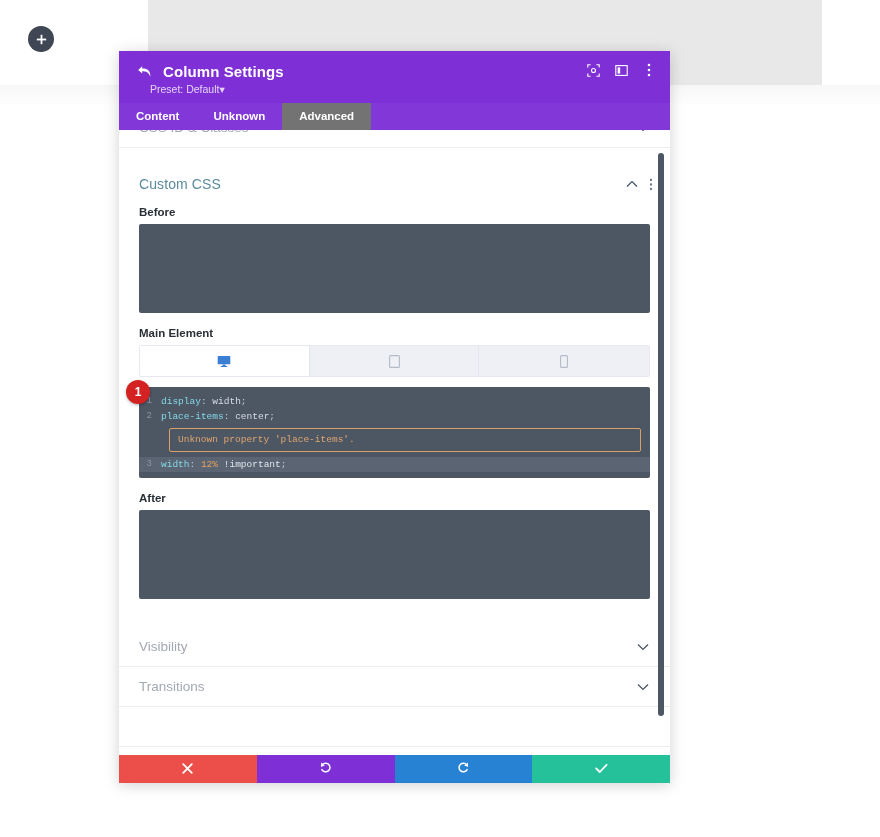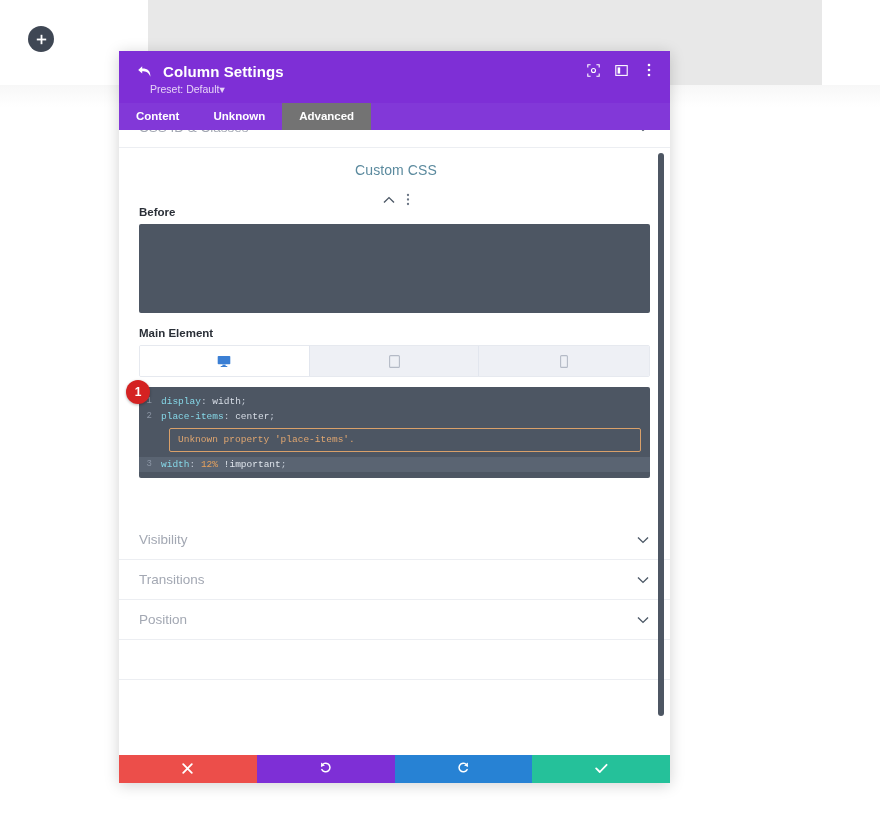--- a/index.html
+++ b/index.html
@@ -178,21 +178,20 @@
     align-items: center;
   }
 
   .custom-css-head {
     height: 44px;
     display: flex;
     align-items: center;
     justify-content: space-between;
     padding: 0 17px 0 20px;
     cursor: pointer;
-    flex-direction: column;
   }
   .custom-css-head .sect-title {
     font-size: 14px;
     color: #5b8a9e;
     letter-spacing: 0.1px;
   }
   .cch-right {
     display: flex;
     align-items: center;
     gap: 11px;
@@ -501,20 +500,24 @@
             <div class="code-line hl">
               <span class="ln">3</span>
               <span class="code-txt"><span class="tok-prop">width</span><span class="tok-punc">: </span><span class="tok-num">12%</span><span class="tok-bang"> !important</span><span class="tok-punc">;</span></span>
             </div>
 
           </div>
         </div>
 
         <div class="spacer-14"></div>
 
+        <div class="field-block">
+          <div class="field-label">After</div>
+          <div class="css-textarea"></div>
+        </div>
 
         <div class="spacer-14"></div>
         <div style="height:14px"></div>
 
         <div class="sect-row">
           <span class="sect-title">Visibility</span>
           <span class="chev">
             <svg width="12" height="8" viewBox="0 0 12 8">
                 <path d="M1 1.6 L6 6.4 L11 1.6" stroke="#4c5866" stroke-width="1.4" fill="none"></path>
               </svg>
@@ -522,28 +525,20 @@
         </div>
         <div class="sect-row">
           <span class="sect-title">Transitions</span>
           <span class="chev">
             <svg width="12" height="8" viewBox="0 0 12 8">
                 <path d="M1 1.6 L6 6.4 L11 1.6" stroke="#4c5866" stroke-width="1.4" fill="none"></path>
               </svg>
           </span>
         </div>
         <div class="sect-row">
-          <span class="sect-title">Position</span>
-          <span class="chev">
-            <svg width="12" height="8" viewBox="0 0 12 8">
-                <path d="M1 1.6 L6 6.4 L11 1.6" stroke="#4c5866" stroke-width="1.4" fill="none"></path>
-              </svg>
-          </span>
-        </div>
-        <div class="sect-row">
           
           
         </div>
 
       </div>
 
       <div class="vscroll-track">
         <div class="vscroll-thumb"></div>
       </div>
     </div>

